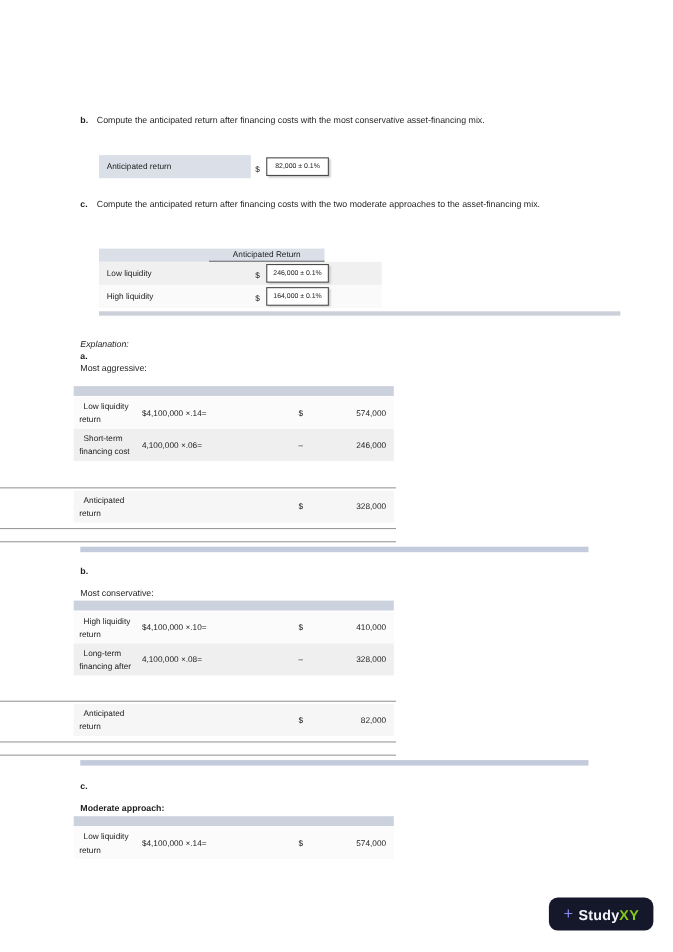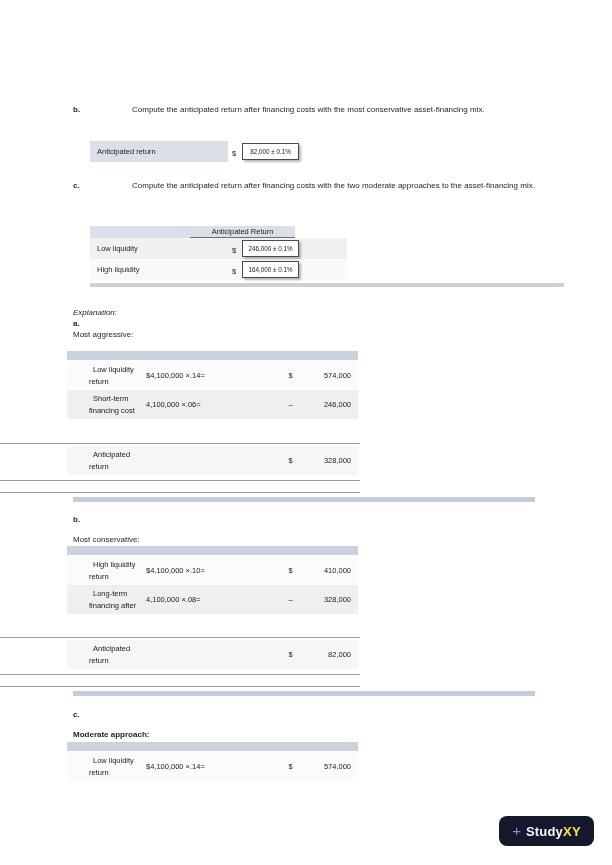--- a/index.html
+++ b/index.html
@@ -6,21 +6,21 @@
   html,body { background:#fff; }
   .page {
     position:relative; width:612px; height:865px; background:#ffffff;
     font-family:"Liberation Sans", sans-serif; color:#1f1f1f; overflow:hidden;
   }
   .abs { position:absolute; }
 
   
   .question { display:flex; font-size:8px; line-height:10.5px; }
   .q-label { font-weight:bold; width:15px; flex:0 0 15px; }
-  .q-text { flex:1;margin-left:44px; }
+  .q-text { flex:1; }
 
   
   .ans-label-cell {
     background:#dbe0e8; height:21px; display:flex; align-items:center;
     padding-left:7px; font-size:7.5px; color:#222;
   }
   .dollar { font-size:7.5px; color:#222; }
   .ans-box {
     background:#fff; border:1px solid #4a4a4a; width:57px; height:17px;
     display:flex; align-items:center; justify-content:center;
@@ -48,41 +48,41 @@
   .italic { font-style:italic; }
   .bold { font-weight:bold; }
 
   .exp-table { width:291px; }
   .exp-header-bar { height:9px; background:#ccd2dd; margin-bottom:1px; }
   .exp-row { display:flex; width:291px; font-size:7.5px; color:#222; }
   .exp-row.shade1 { background:#fbfbfb; }
   .exp-row.shade2 { background:#efefef; }
   .exp-row.total  { background:#f6f6f6; }
   .exp-col-label {
-    flex:0 0 60px; padding:3px 0 3px 5px; text-indent:4px; line-height:11.5px;margin-left:17px;
+    flex:0 0 60px; padding:3px 0 3px 5px; text-indent:4px; line-height:11.5px;
   }
   .exp-col-formula {
     flex:0 0 120px; display:flex; align-items:center; padding-left:2px;
   }
   .exp-col-sign {
     flex:0 0 53px; display:flex; align-items:center; justify-content:center;
   }
   .exp-col-amount {
     flex:1; display:flex; align-items:center; justify-content:flex-end; padding-right:7px;
   }
 
   
   .brand {
     width:95px; height:30px; background:#15182b; border-radius:8px;
     display:flex; align-items:center; justify-content:center; gap:5px;
   }
   .brand-plus { color:#8789ee; font-size:15px; font-weight:300; line-height:1; margin-top:-2px; }
   .brand-name { font-size:13px; font-weight:bold; letter-spacing:0.2px; }
   .brand-name .primary { color:#f4f5fa; }
-  .brand-name .accent { color:#fde047; }
+  .brand-name .accent { color:#84cc16; }
 </style>
 </head>
 <body>
 
 <div class="page">
 
   <div class="abs question" style="left:73px; top:105px; width:478px;">
     <span class="q-label">b.</span>
     <span class="q-text">Compute the anticipated return after financing costs with the most conservative asset-financing mix.</span>
   </div>

